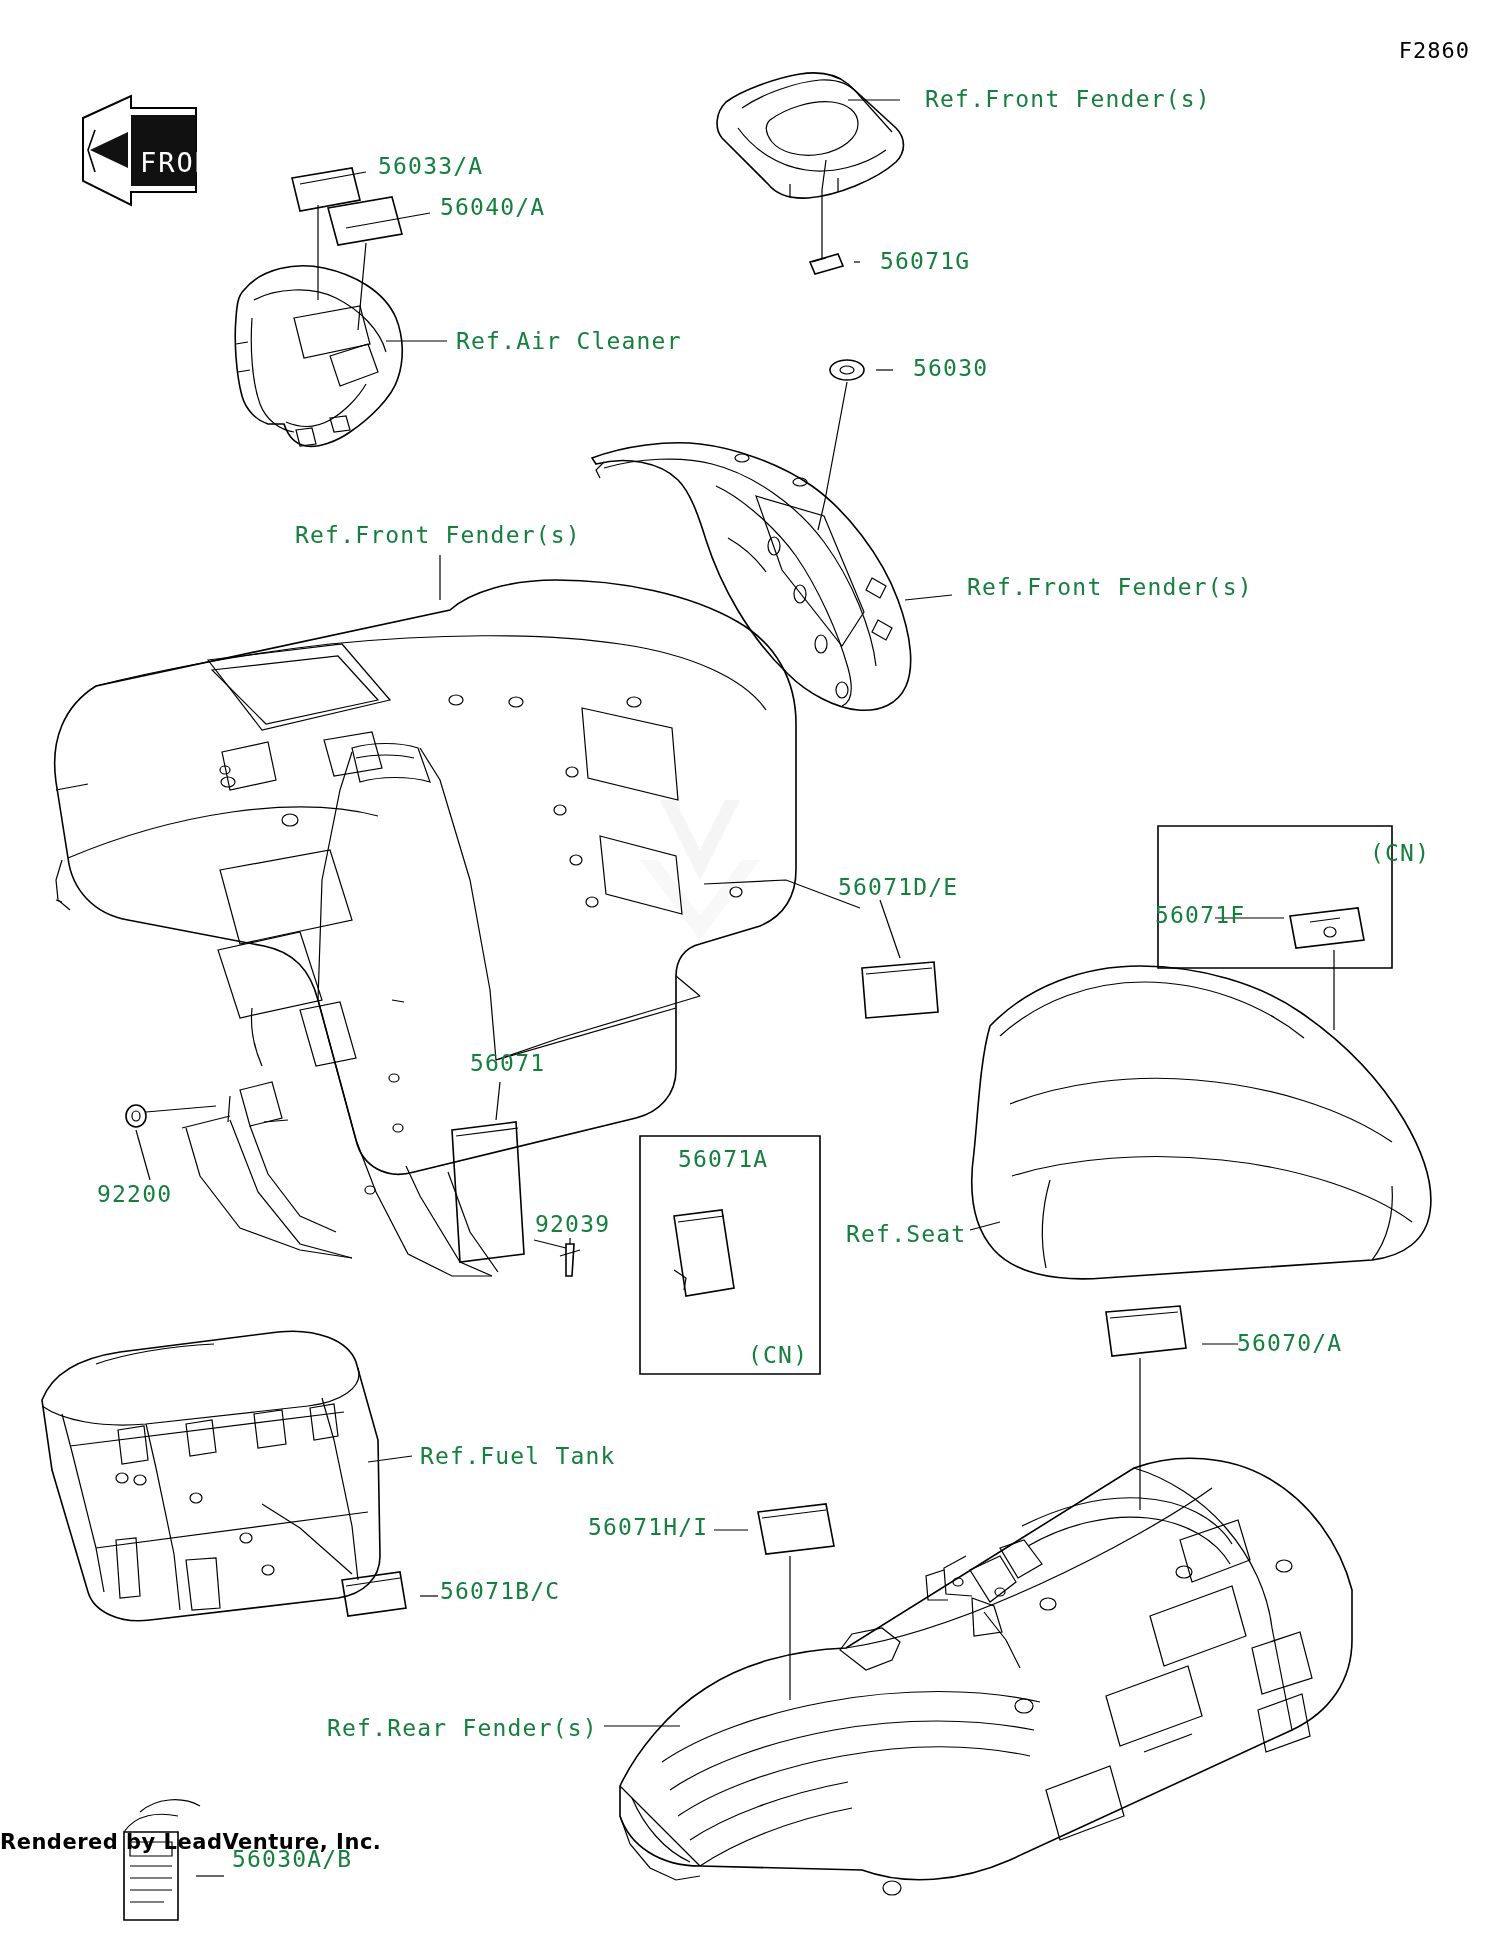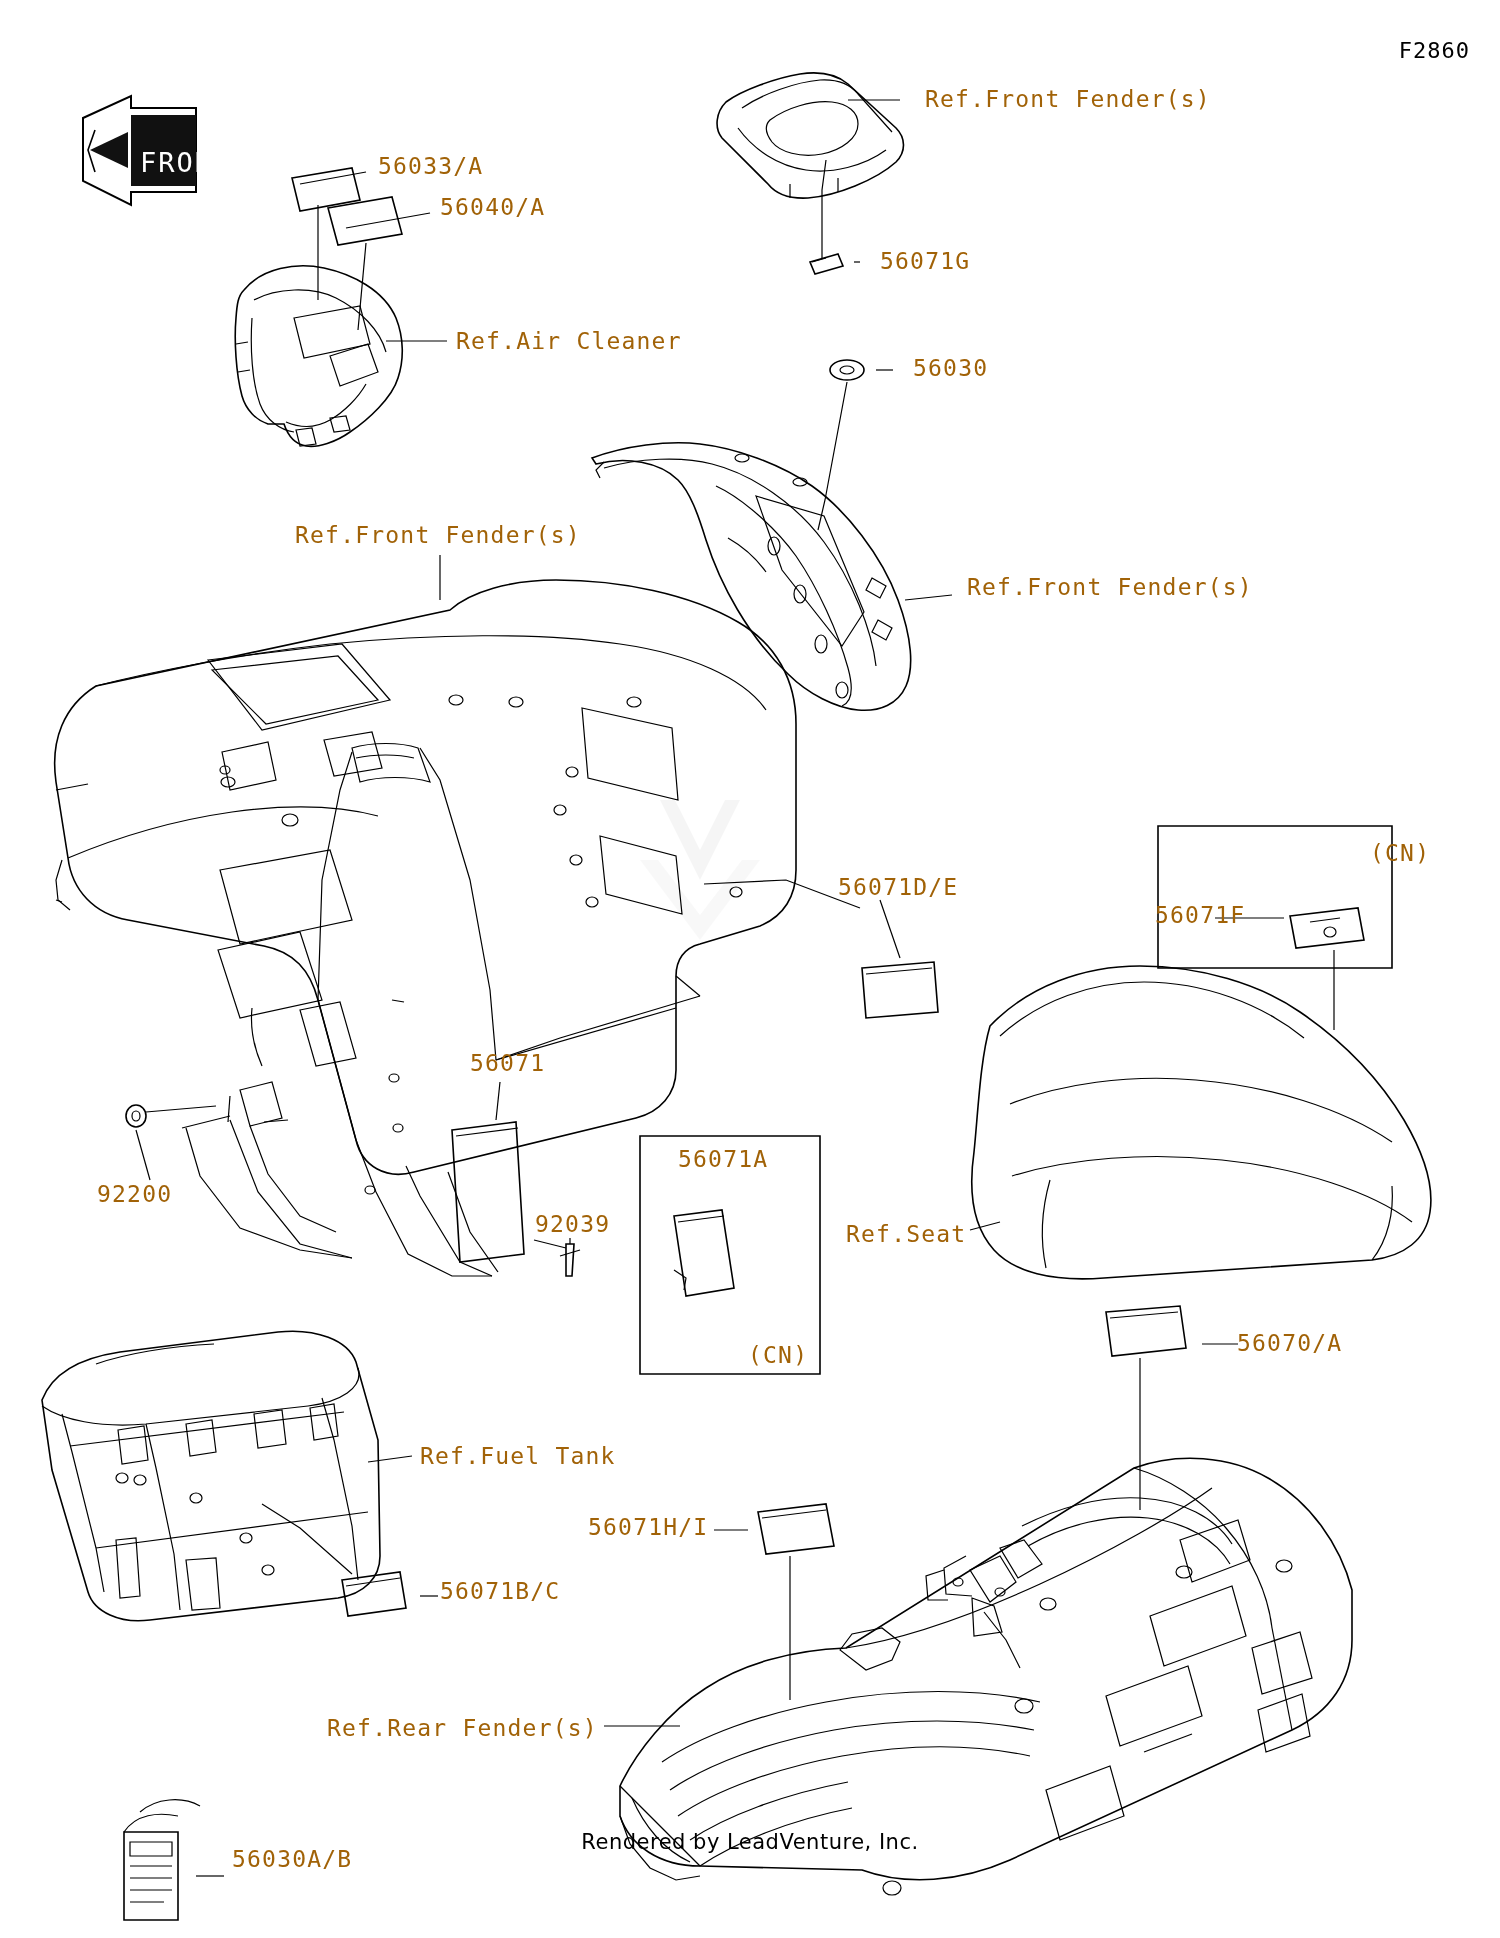--- a/index.html
+++ b/index.html
@@ -19,41 +19,42 @@
     position: absolute;
     left: 0; top: 0;
     width: 1500px;
     height: 1866px;
   }
   .lbl {
     position: absolute;
     font-family: "DejaVu Sans Mono", monospace;
     font-size: 23px;
     letter-spacing: 1.2px;
-    color: #a16207;
+    color: #15803d;
     white-space: nowrap;
     line-height: 1;
   }
   .diagram-code {
     position: absolute;
     right: 30px;
     top: 38px;
     font-size: 22px;
     letter-spacing: 1px;
   }
   .footer {
     position: absolute;
     left: 0;
     right: 0;
     bottom: 12px;
-    text-align: center;
+    text-align: left;
     font-family: "DejaVu Sans", sans-serif;
     font-size: 21px;
     letter-spacing: 0.5px;
     color: #000;
+    font-weight: bold;
   }
   .watermark {
     position: absolute;
     left: 155px;
     top: 855px;
     font-family: "DejaVu Sans", sans-serif;
     font-size: 38px;
     letter-spacing: 13px;
     color: #e8e8e8;
     font-weight: 600;

